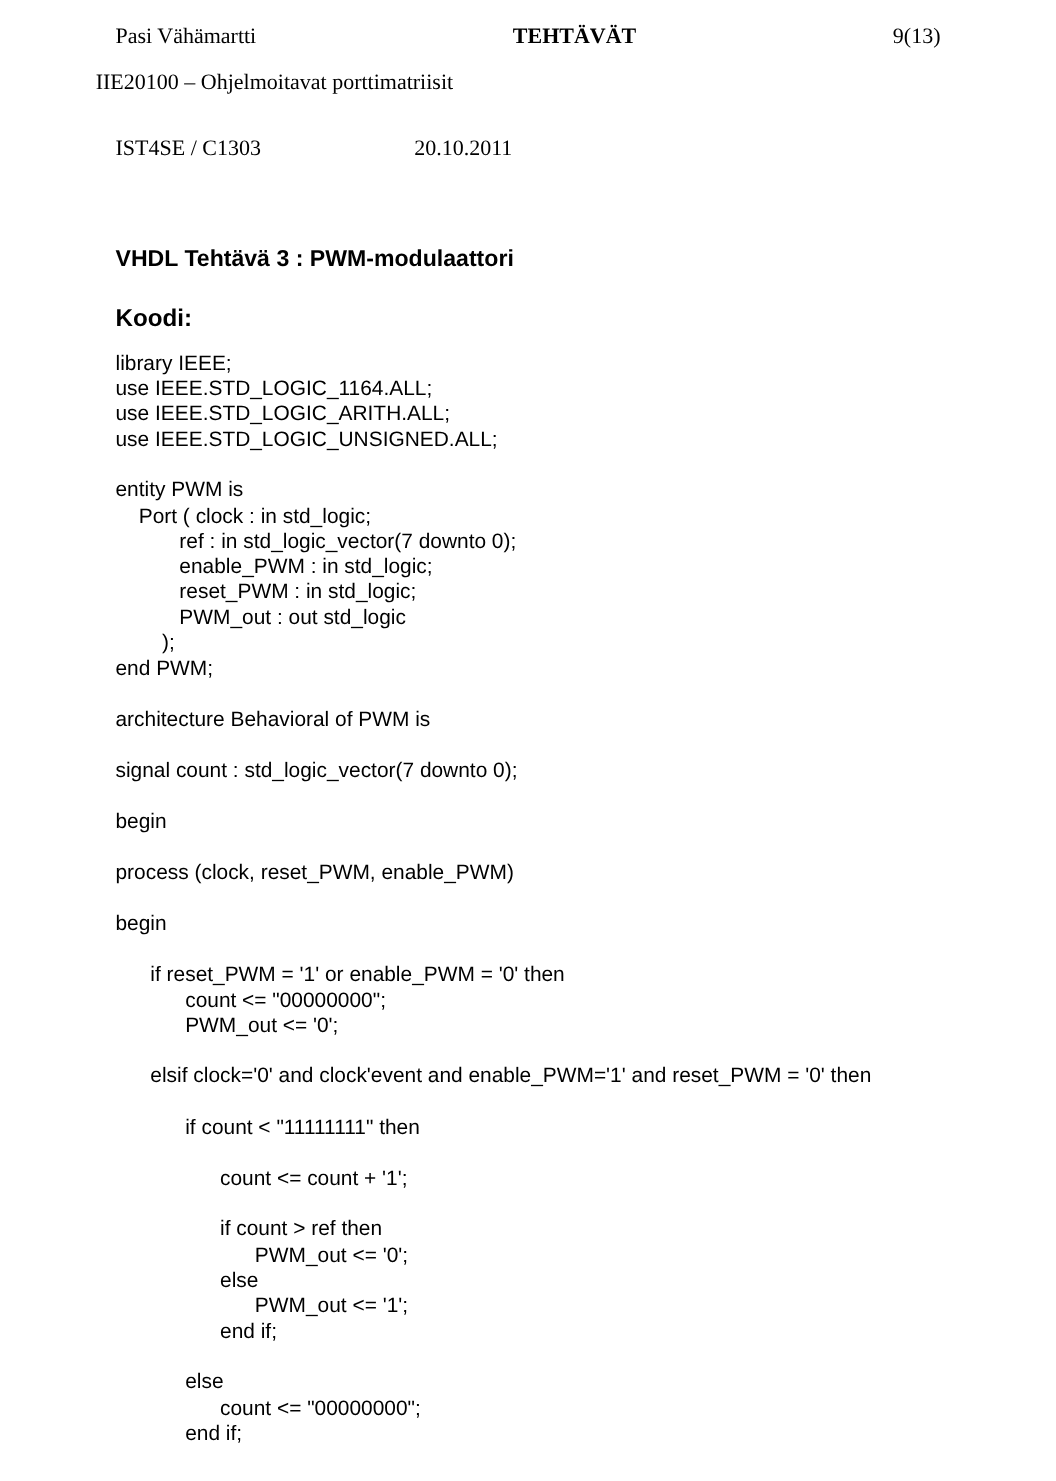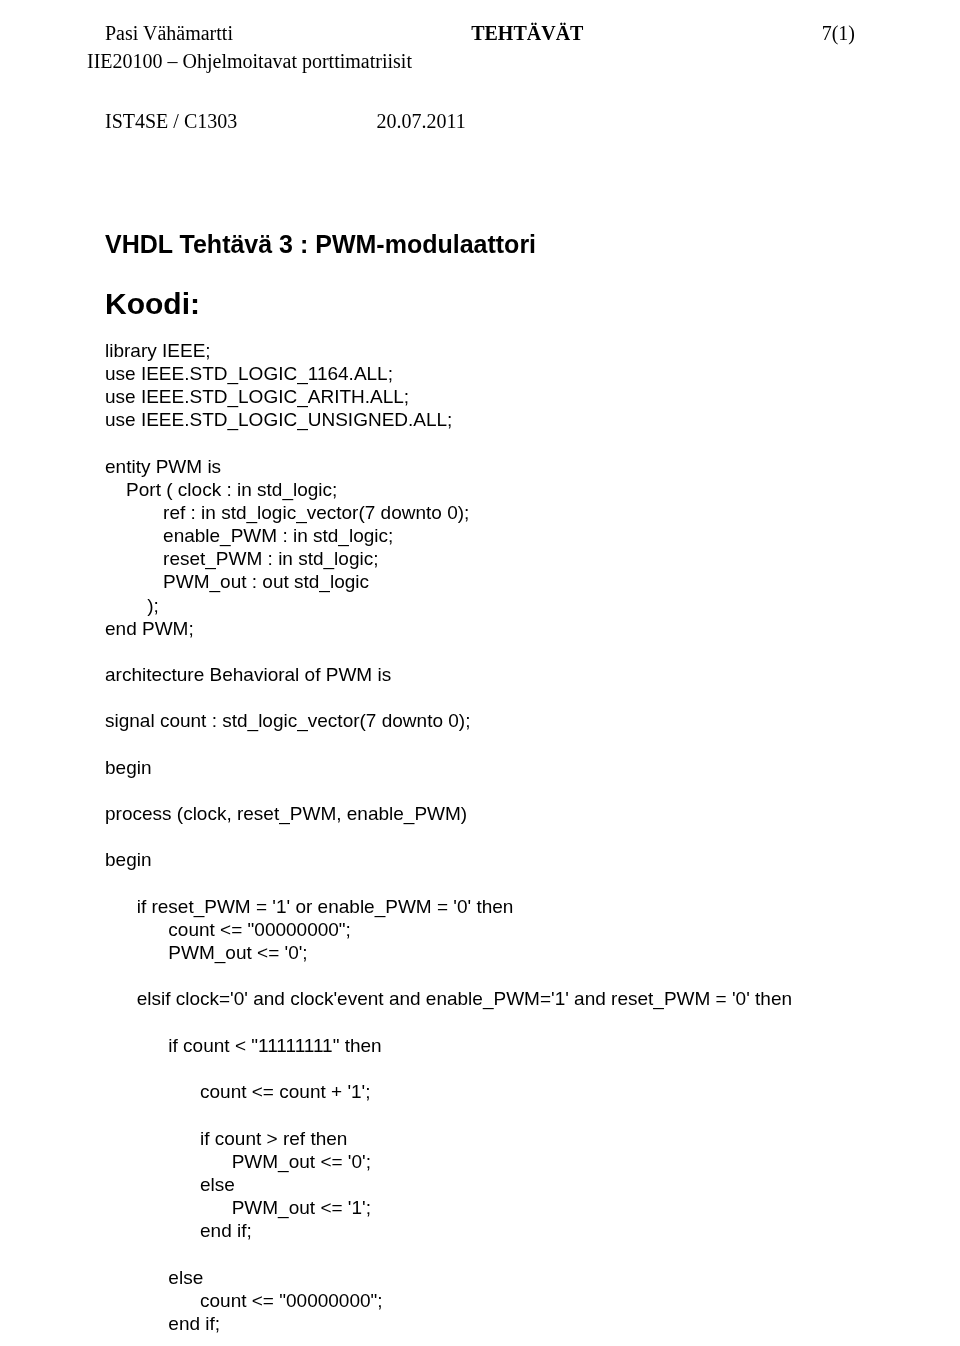--- a/index.html
+++ b/index.html
@@ -13,21 +13,21 @@
       background: #ffffff;
       font-family: 'Times New Roman', Times, serif;
       font-size: 20px;
       color: #000000;
       padding: 22px 105px 0 105px;
       line-height: 1.18;
     }
     .header {
       display: flex;
       justify-content: space-between;
-      margin-bottom: 4px;
+      margin-bottom: 18px;
     }
     .header-left {
       text-align: left;
     }
     .header-center {
       text-align: left;
       font-weight: bold;
     }
     .header-right {
       text-align: right;
@@ -37,66 +37,66 @@
       justify-content: flex-start;
       margin-bottom: 37px;
     }
     .header-row2 .center {
       position: relative;
       left: -18px;
     }
     .sub-header {
       display: flex;
       justify-content: space-between;
-      margin-bottom: 96px;
+      margin-bottom: 76px;
       text-align: right;
     }
     .sub-header .left {
     }
     .sub-header .center {
       position: relative;
       left: -125px;
     }
     h1.title {
       font-family: Verdana, Geneva, sans-serif;
-      font-size: 25px;
+      font-size: 21px;
       font-weight: bold;
       margin-bottom: 27px;
     }
     h2.koodi {
       font-family: Verdana, Geneva, sans-serif;
-      font-size: 30px;
+      font-size: 22px;
       font-weight: bold;
       margin-bottom: 17px;
     }
     .code {
       font-family: Verdana, Geneva, sans-serif;
       font-size: 19px;
       white-space: pre;
       line-height: 1.22;
     }
   </style>
 </head>
 <body>
 
 <div class="header">
   <div class="header-left">Pasi Vähämartti</div>
   <div class="header-center">TEHTÄVÄT</div>
-  <div class="header-right">7(1)</div>
+  <div class="header-right">9(13)</div>
 </div>
 
 <div class="header-row2">
   <div></div>
   <div class="center">IIE20100 – Ohjelmoitavat porttimatriisit</div>
   <div></div>
 </div>
 
 <div class="sub-header">
   <div class="left">IST4SE / C1303</div>
-  <div class="center">20.07.2011</div>
+  <div class="center">20.10.2011</div>
   <div></div>
 </div>
 
 <h1 class="title">VHDL Tehtävä 3 : PWM-modulaattori</h1>
 
 <h2 class="koodi">Koodi:</h2>
 
 <div class="code">library IEEE;
 use IEEE.STD_LOGIC_1164.ALL;
 use IEEE.STD_LOGIC_ARITH.ALL;

